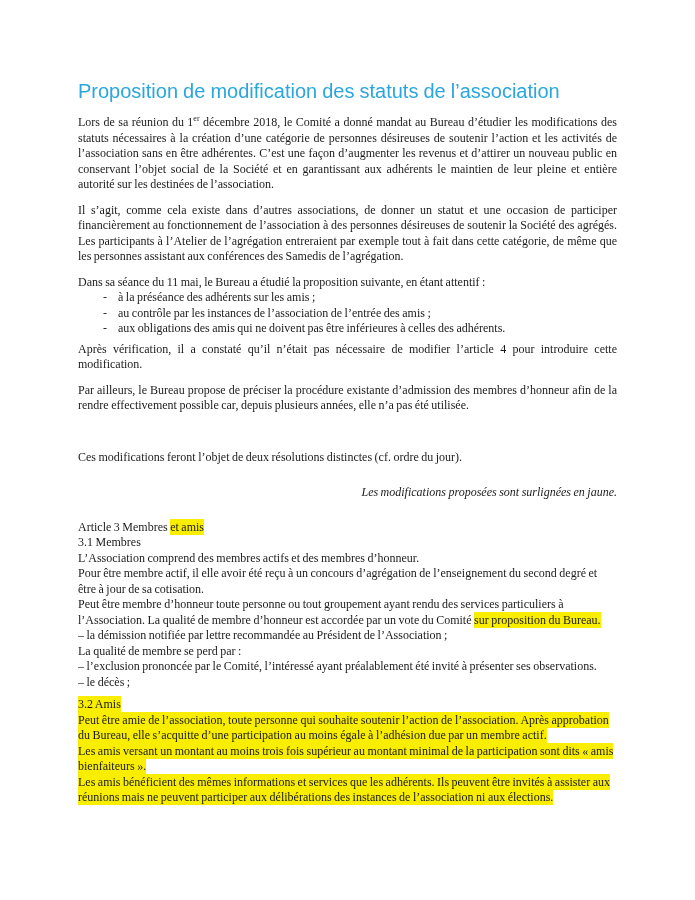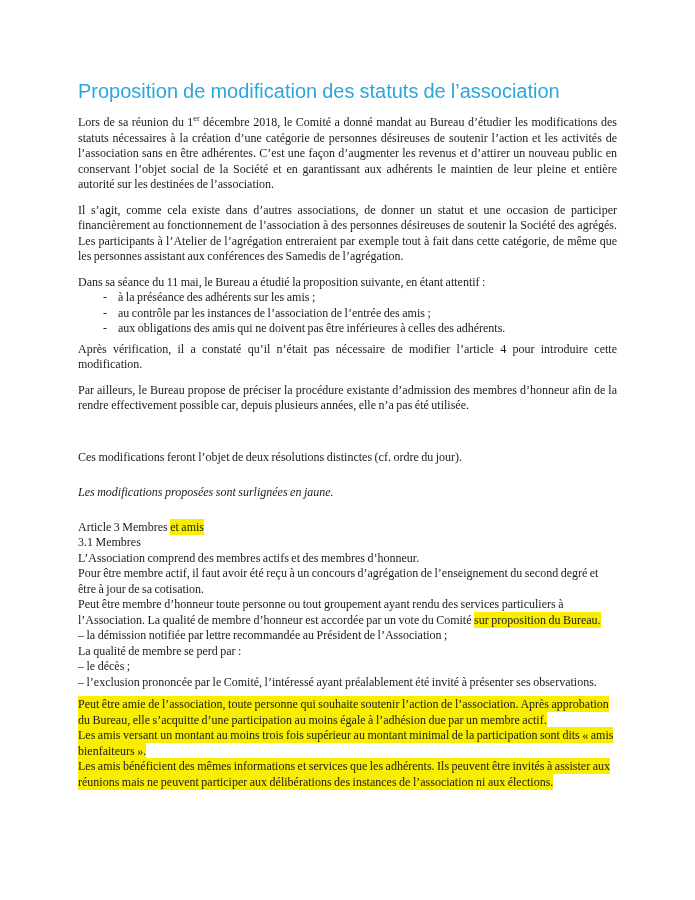--- a/index.html
+++ b/index.html
@@ -48,21 +48,21 @@
   }
   .dash-marker {
     position: absolute;
     left: 25px;
     top: 0;
   }
   .note {
     font-size: 12px;
     line-height: 15.5px;
     font-style: italic;
-    text-align: left;
+    text-align: right;
     margin: 0;
   }
   .article {
     margin-top: 19px;
     font-size: 12px;
     line-height: 15.5px;
     text-align: left;
   }
   .article .line { margin: 0; }
   .s32 { margin-top: 7px; }
@@ -103,28 +103,29 @@
 
     <p class="para gap-lg">Ces modifications feront l’objet de deux résolutions distinctes (cf. ordre du jour).</p>
 
     <p class="note">Les modifications proposées sont surlignées en jaune.</p>
 
     <div class="article">
       <div class="line"><span class="bold">Article 3 Membres </span><span class="hl">et amis</span></div>
 
       <div class="line">3.1 Membres</div>
       <div class="line">L’Association comprend des membres actifs et des membres d’honneur.</div>
-      <div class="line">Pour être membre actif, il faut avoir été reçu à un concours d’agrégation de l’enseignement du second degré et être à jour de sa cotisation.</div>
+      <div class="line">Pour être membre actif, il elle avoir été reçu à un concours d’agrégation de l’enseignement du second degré et être à jour de sa cotisation.</div>
       <div class="line"><span>Peut être membre d’honneur toute personne ou tout groupement ayant rendu des services particuliers à l’Association. La qualité de membre d’honneur est accordée par un vote du Comité </span><span class="hl">sur proposition du Bureau.</span></div>
       <div class="line">– la démission notifiée par lettre recommandée au Président de l’Association ;</div>
       <div class="line">La qualité de membre se perd par :</div>
+      <div class="line">– l’exclusion prononcée par le Comité, l’intéressé ayant préalablement été invité à présenter ses observations.</div>
       <div class="line">– le décès ;</div>
-      <div class="line">– l’exclusion prononcée par le Comité, l’intéressé ayant préalablement été invité à présenter ses observations.</div>
 
       <div class="s32">
+        <div class="line"><span class="hl">3.2 Amis</span></div>
         <div class="line"><span class="hl">Peut être amie de l’association, toute personne qui souhaite soutenir l’action de l’association. Après approbation du Bureau, elle s’acquitte d’une participation au moins égale à l’adhésion due par un membre actif.</span></div>
         <div class="line"><span class="hl">Les amis versant un montant au moins trois fois supérieur au montant minimal de la participation sont dits « amis bienfaiteurs ».</span></div>
         <div class="line"><span class="hl">Les amis bénéficient des mêmes informations et services que les adhérents. Ils peuvent être invités à assister aux réunions mais ne peuvent participer aux délibérations des instances de l’association ni aux élections.</span></div>
       </div>
     </div>
 
   </div>
 
 </div>
 

